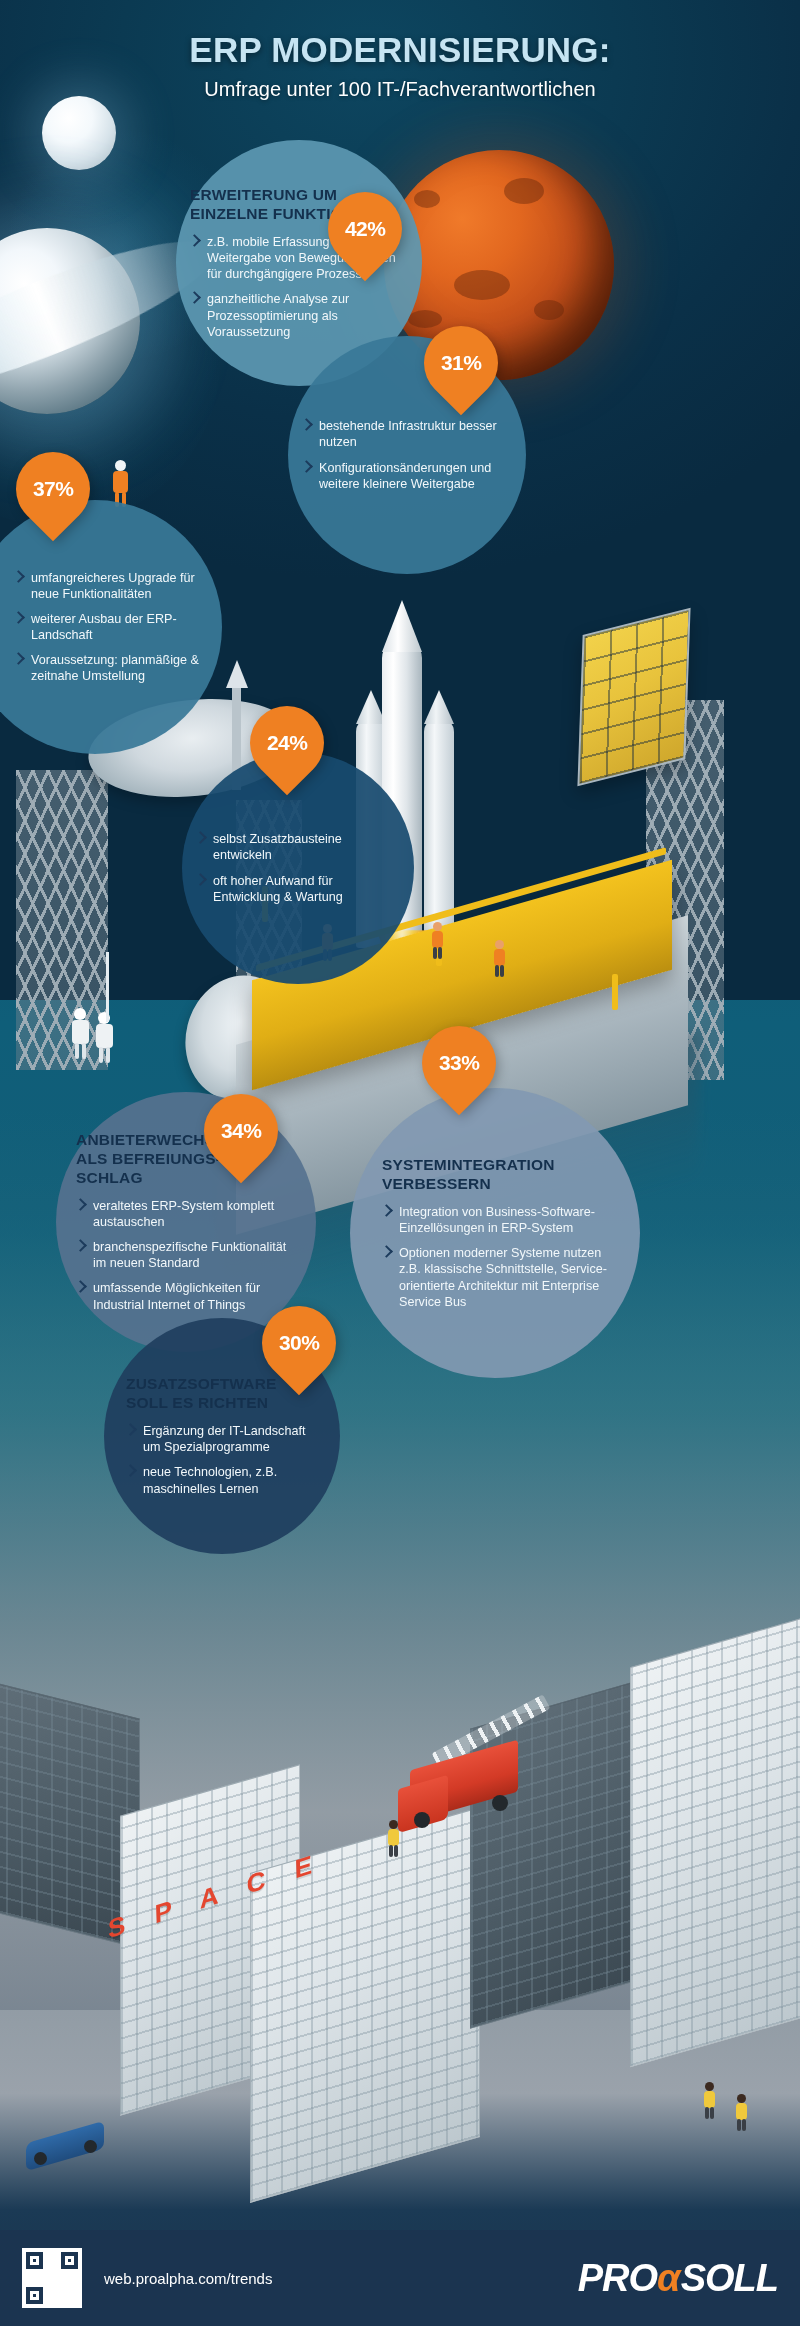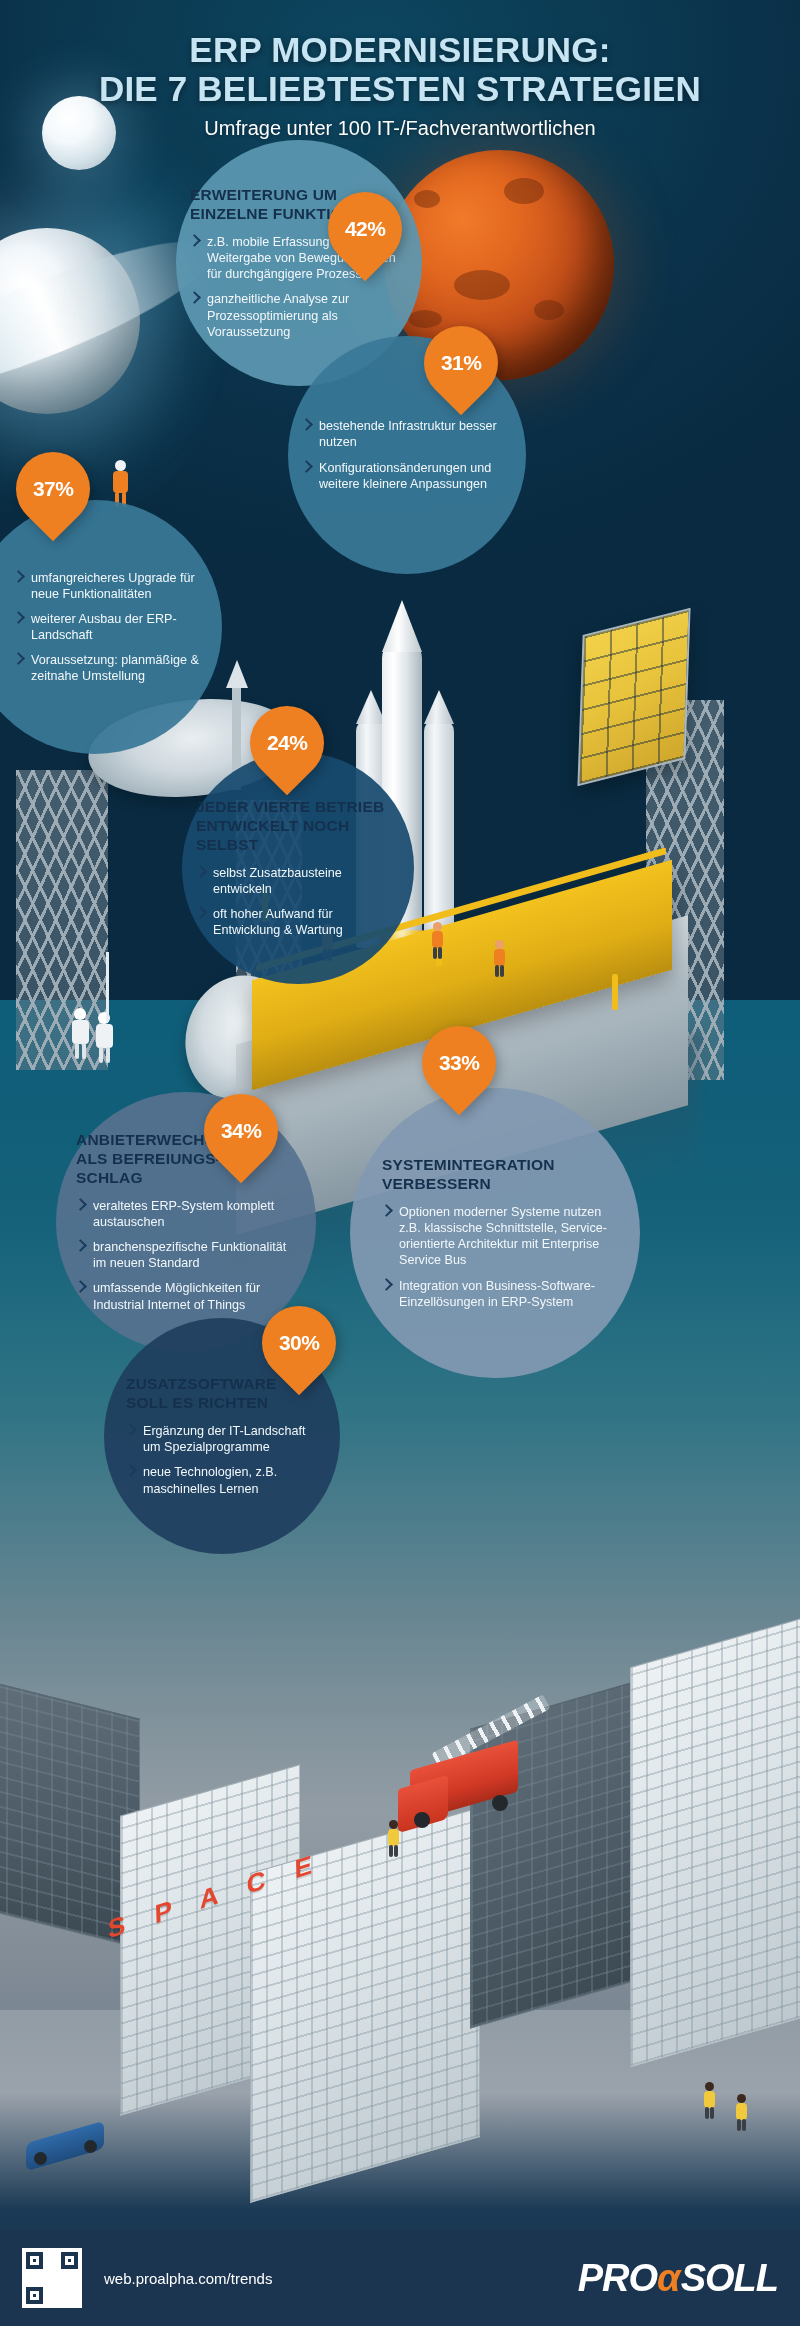--- a/index.html
+++ b/index.html
@@ -406,21 +406,20 @@
     <div class="p-leg" style="left:1px;top:25px;"></div>
       <div class="p-leg" style="left:6px;top:25px;"></div>
   </div>
 
   <div class="iso" style="left:26px;top:2132px;width:78px;height:28px;background:linear-gradient(180deg,#2f6aa8,#1f4c7e);transform:skewY(-16deg);border-radius:7px;"></div>
   <div class="wheel" style="left:34px;top:2152px;width:13px;height:13px;"></div>
   <div class="wheel" style="left:84px;top:2140px;width:13px;height:13px;"></div>
 
   <div class="header">
     <div class="h-title">ERP MODERNISIERUNG:</div>
-    <div class="h-title">DIE 7 BELIEBTESTEN STRATEGIEN</div>
     <div class="h-sub">Umfrage unter 100 IT-/Fachverantwortlichen</div>
   </div>
 
   <div class="bubble bub-light" style="left:176px;top:140px;width:246px;height:246px;">
     <div class="bubble-inner">
       <div class="b-title">
         <div>ERWEITERUNG UM</div>
         <div>EINZELNE FUNKTIONEN</div>
       </div>
       <ul class="b-list">
@@ -441,21 +440,21 @@
 
   <div class="bubble bub-mid" style="left:288px;top:336px;width:238px;height:238px;">
     <div class="bubble-inner">
       <ul class="b-list">
         <li class="b-li">
           <span class="chev"></span>
           <span>bestehende Infrastruktur besser nutzen</span>
         </li>
         <li class="b-li">
           <span class="chev"></span>
-          <span>Konfigurationsänderungen und weitere kleinere Anpassungen</span>
+          <span>Konfigurationsänderungen und weitere kleinere Weitergabe</span>
         </li>
       </ul>
     </div>
   </div>
   <div class="pin" style="left:424px;top:326px;">
     <span>31%</span>
   </div>
 
   <div class="bubble bub-mid" style="left:-32px;top:500px;width:254px;height:254px;">
     <div class="bubble-inner" style="padding-left:46px;padding-right:10px;">
@@ -474,25 +473,20 @@
         </li>
       </ul>
     </div>
   </div>
   <div class="pin" style="left:16px;top:452px;">
     <span>37%</span>
   </div>
 
   <div class="bubble bub-deep" style="left:182px;top:752px;width:232px;height:232px;">
     <div class="bubble-inner">
-      <div class="b-title">
-        <div>JEDER VIERTE BETRIEB</div>
-        <div>ENTWICKELT NOCH</div>
-        <div>SELBST</div>
-      </div>
       <ul class="b-list">
         <li class="b-li">
           <span class="chev"></span>
           <span>selbst Zusatzbausteine entwickeln</span>
         </li>
         <li class="b-li">
           <span class="chev"></span>
           <span>oft hoher Aufwand für Entwicklung &amp; Wartung</span>
         </li>
       </ul>
@@ -531,25 +525,25 @@
 
   <div class="bubble bub-ice" style="left:350px;top:1088px;width:290px;height:290px;">
     <div class="bubble-inner" style="padding-left:32px;padding-right:14px;">
       <div class="b-title">
         <div>SYSTEMINTEGRATION</div>
         <div>VERBESSERN</div>
       </div>
       <ul class="b-list">
         <li class="b-li">
           <span class="chev"></span>
+          <span>Integration von Business-Software-Einzellösungen in ERP-System</span>
+        </li>
+        <li class="b-li">
+          <span class="chev"></span>
           <span>Optionen moderner Systeme nutzen z.B. klassische Schnittstelle, Service-orientierte Architektur mit Enterprise Service Bus</span>
-        </li>
-        <li class="b-li">
-          <span class="chev"></span>
-          <span>Integration von Business-Software-Einzellösungen in ERP-System</span>
         </li>
       </ul>
     </div>
   </div>
   <div class="pin" style="left:422px;top:1026px;">
     <span>33%</span>
   </div>
 
   <div class="bubble bub-navy" style="left:104px;top:1318px;width:236px;height:236px;">
     <div class="bubble-inner" style="padding-left:22px;">

